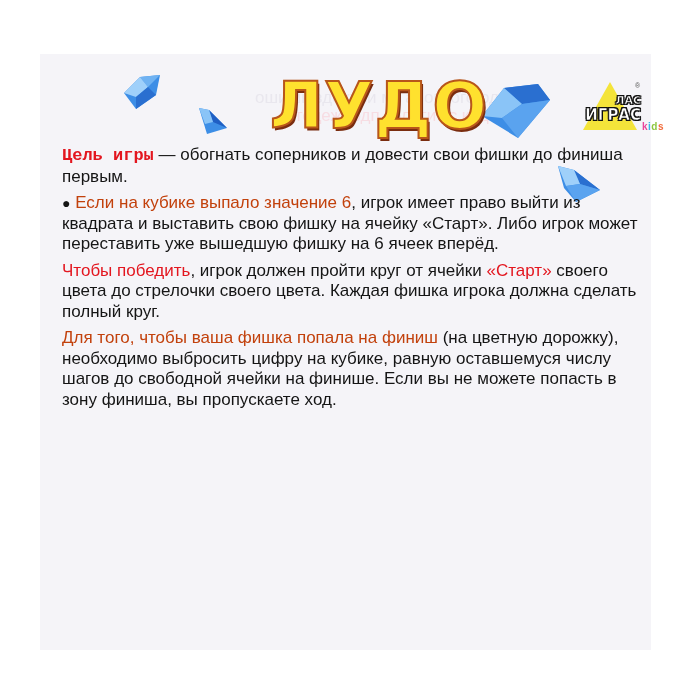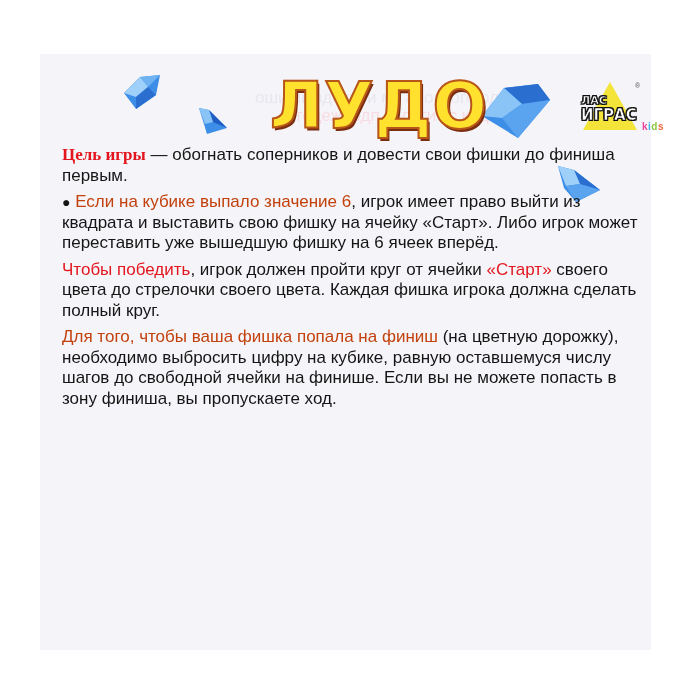--- a/index.html
+++ b/index.html
@@ -11,32 +11,32 @@
   .ghost.red { color:#f7dde3; }
   .title { position:absolute; left:270px; top:76px; font-family:"DejaVu Sans", sans-serif;
            font-weight:bold; font-size:64px; letter-spacing:1px; color:#ffe12e;
            -webkit-text-stroke:2px #b8561a;
            text-shadow: 2px 3px 0 #7a2d10, 0 0 1px #7a2d10; line-height:60px; }
   .gem { position:absolute; }
   .logo { position:absolute; left:581px; top:82px; width:62px; height:58px; }
   .logo-tri { position:absolute; left:2px; top:0; width:0; height:0;
               border-left:27px solid transparent; border-right:27px solid transparent;
               border-bottom:48px solid #f4e43a; }
-  .logo-t1, .logo-t2 { position:absolute; width:60px; text-align:left; font-weight:bold;
+  .logo-t1, .logo-t2 { position:absolute; width:60px; text-align:right; font-weight:bold;
               font-family:"DejaVu Sans", sans-serif; color:#fff; -webkit-text-stroke:0.6px #111;
               text-shadow:1px 1px 0 #111, -1px -1px 0 #111, 1px -1px 0 #111, -1px 1px 0 #111; }
   .logo-t1 { top:12px; font-size:11px; left:0; }
   .logo-t2 { top:24px; font-size:15px; left:0; }
   .logo-kids { position:absolute; top:39px; left:19px; font-size:10px; font-weight:bold; letter-spacing:0.5px;padding-left:42px; }
   .logo-kids span:nth-child(1){color:#e9469b;} .logo-kids span:nth-child(2){color:#38b6e6;}
   .logo-kids span:nth-child(3){color:#8dc63f;} .logo-kids span:nth-child(4){color:#f26d3d;}
   .logo-reg { position:absolute; left:54px; top:0; font-size:7px; color:#555; }
   .text { position:absolute; left:62px; top:145px; width:580px; font-size:17px; color:#151515; line-height:20.5px; }
   .text p { margin:0 0 6px 0; }
-  .h-red { color:#e3161f; font-weight:bold; font-family:Liberation Serif, serif; font-size:17px; }
+  .h-red { color:#e3161f; font-weight:bold; font-family:Liberation Mono, monospace; font-size:17px; }
   .h-big { color:#e3161f; font-weight:bold; font-family:"DejaVu Sans", sans-serif; font-size:18px; display:block; margin:2px 0 6px 0; }
   .green { color:#c2410c; }
   .red { color:#e3161f; }
   .bullet { color:#151515; font-size:14px; }
 </style>
 </head>
 <body>
 
 <div class="card">
 

